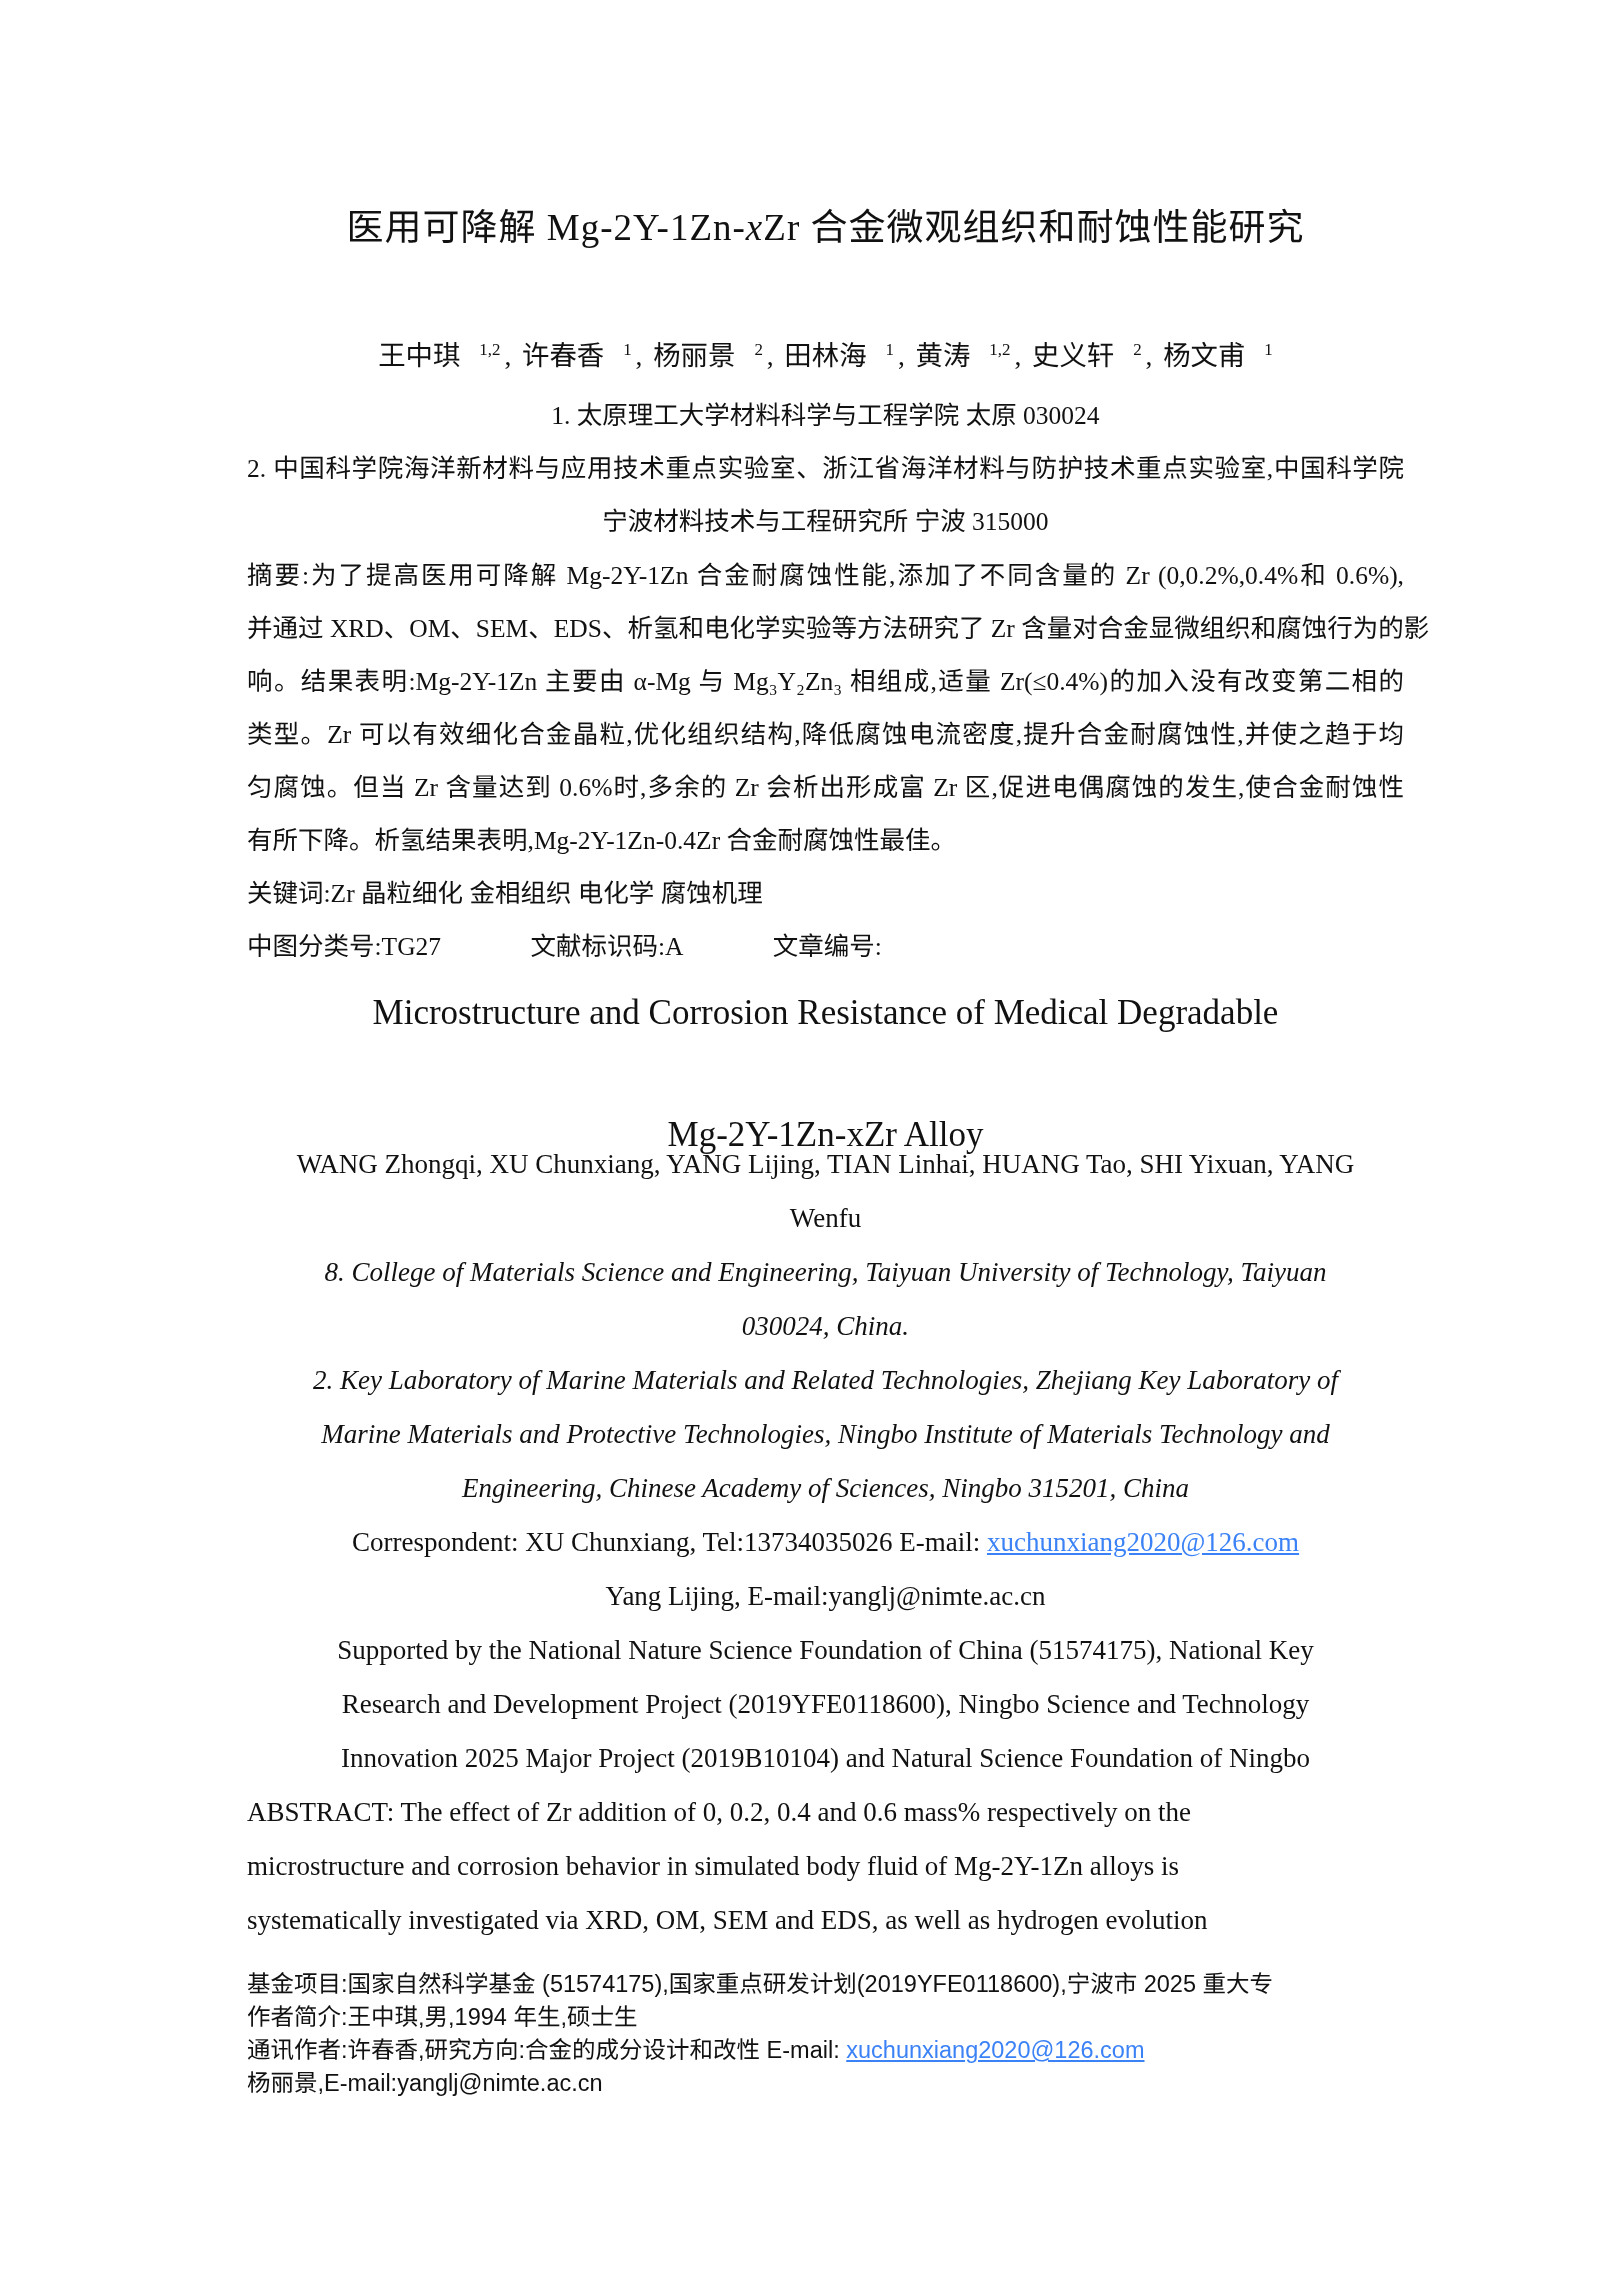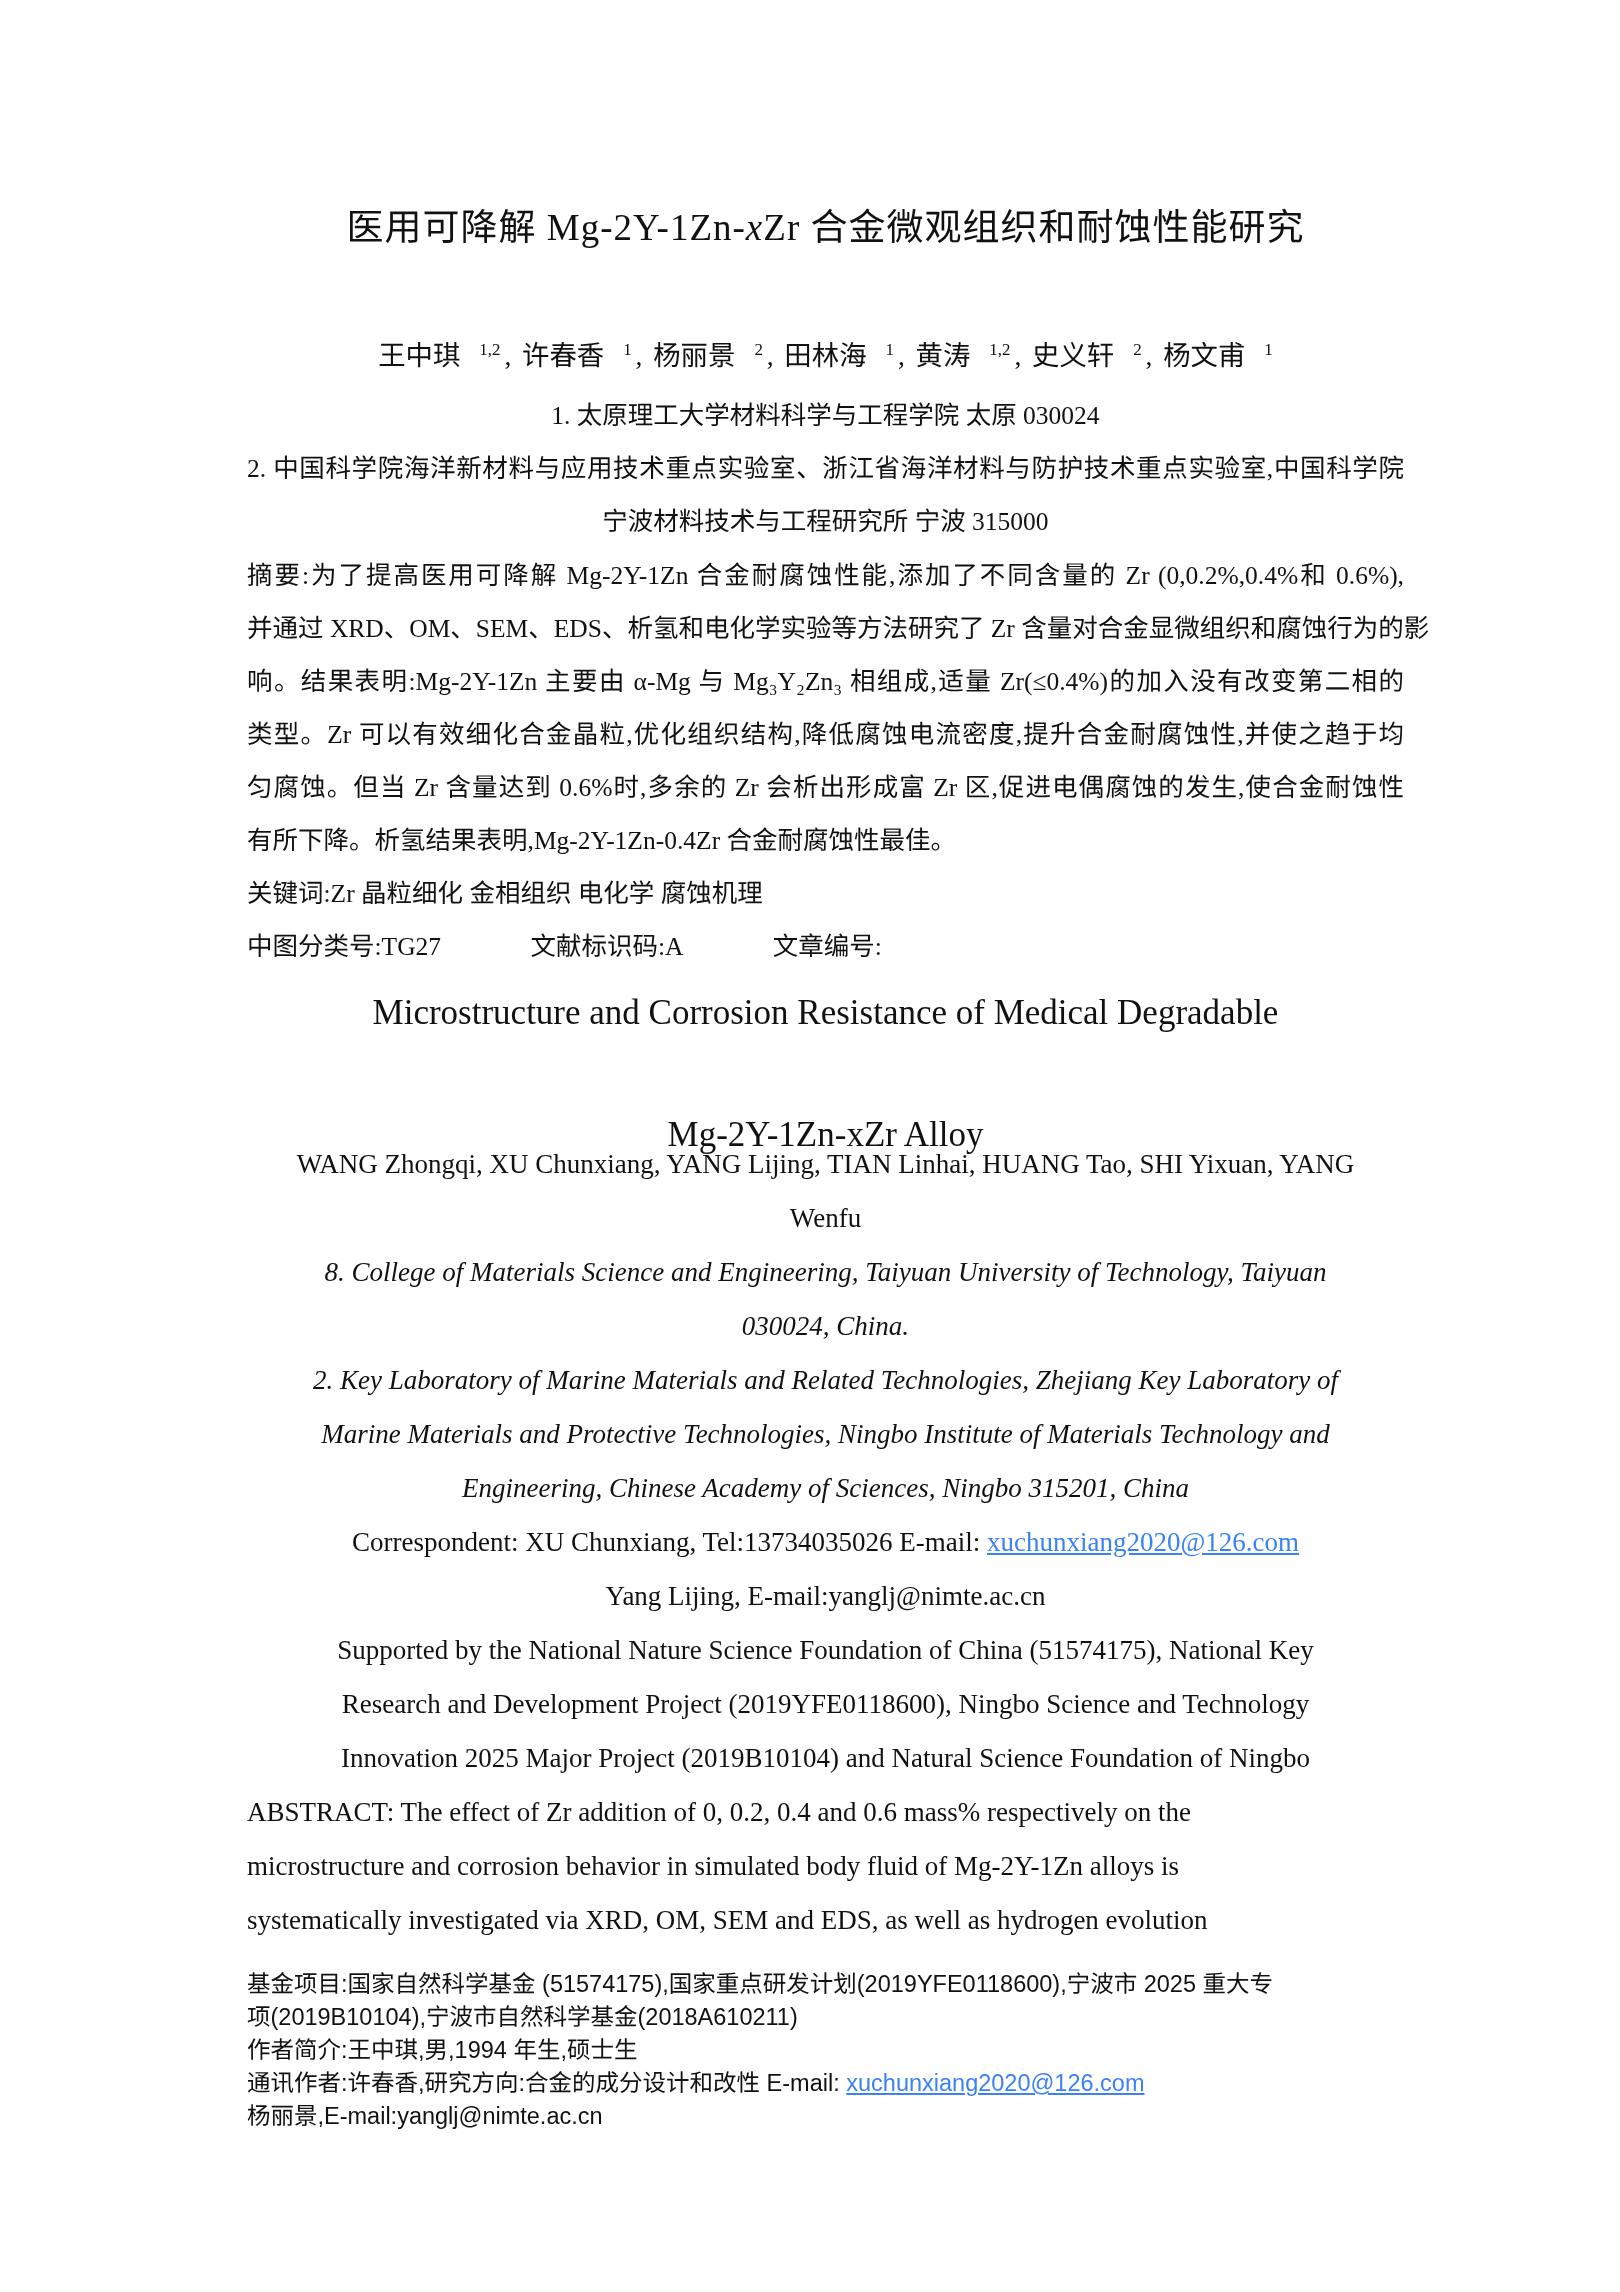--- a/index.html
+++ b/index.html
@@ -103,20 +103,19 @@
       </div>
     <div>
         <div class="enline left">ABSTRACT: The effect of Zr addition of 0, 0.2, 0.4 and 0.6 mass% respectively on the</div>
         <div class="enline left">microstructure and corrosion behavior in simulated body fluid of Mg-2Y-1Zn alloys is</div>
         <div class="enline left">systematically investigated via XRD, OM, SEM and EDS, as well as hydrogen evolution</div>
       </div>
   </div>
 
   <div class="col footnote">
     <div class="fnline">基金项目:国家自然科学基金 (51574175),国家重点研发计划(2019YFE0118600),宁波市 2025 重大专</div>
-    <div class="fnline">项(2019B10104),宁波市自然科学基金(2018A610211)</div>
     <div class="fnline">作者简介:王中琪,男,1994 年生,硕士生</div>
     <div class="fnline"><span>通讯作者:许春香,研究方向:合金的成分设计和改性  E-mail: </span><a class="link">xuchunxiang2020@126.com</a></div>
     <div class="fnline">杨丽景,E-mail:yanglj@nimte.ac.cn</div>
   </div>
 
 </div>
 
 
 </body></html>

